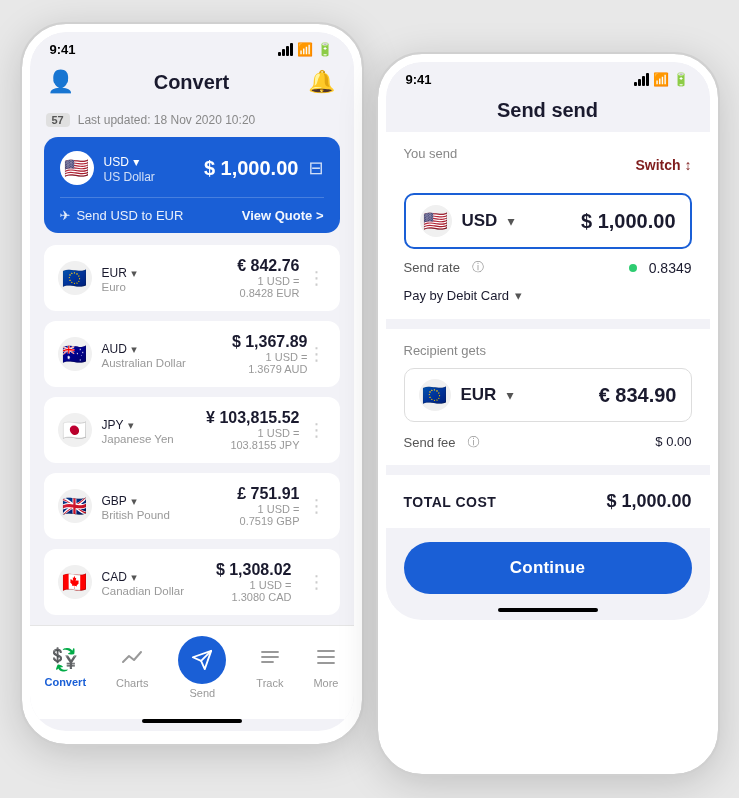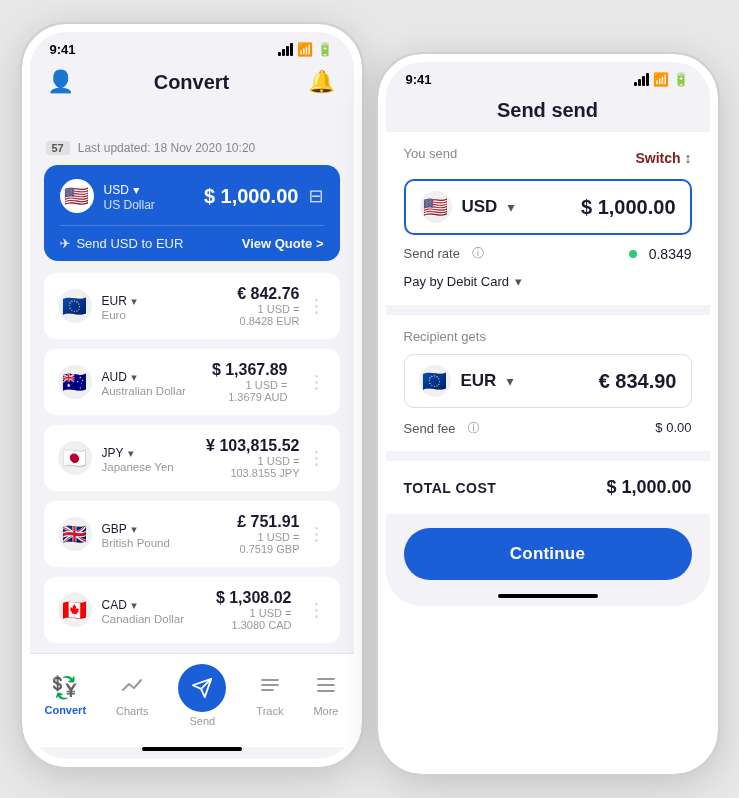--- a/index.html
+++ b/index.html
@@ -77,21 +77,20 @@
     }
 
     
     .last-updated {
       display: flex;
       align-items: center;
       gap: 8px;
       padding: 8px 2px 10px;
       font-size: 12px;
       color: #888;
-      margin-top: 28px;
     }
     .update-badge {
       background: #e0e0e0;
       color: #555;
       border-radius: 4px;
       padding: 1px 6px;
       font-size: 11px;
       font-weight: 600;
     }
 
@@ -192,21 +191,21 @@
       overflow-y: auto;
     }
     .send-section {
       background: #fff;
       margin: 0 0 10px;
       padding: 14px 18px;
     }
     .send-section-label {
       font-size: 13px;
       color: #888;
-      margin-bottom: 8px;
+      margin-bottom: 22px;
     }
     .send-section-header {
       display: flex;
       justify-content: space-between;
       align-items: center;
       margin-bottom: 10px;
     }
     .switch-btn { color: #7f1d1d; font-size: 14px; font-weight: 600; }
     .currency-selector {
       display: flex;
@@ -398,21 +397,21 @@
                 <span>🇦🇺</span>
               </div>
               <div>
                 <div class="currency-code">
                   <span>AUD</span>
                   <span style="font-size:11px;color:#555">▾</span>
                 </div>
                 <div class="currency-name">Australian Dollar</div>
               </div>
             </div>
-            <div style="display:flex;align-items:center;gap:20px">
+            <div style="display:flex;align-items:center;gap:0">
               <div class="amount-col">
                 <div class="amount-main">$ 1,367.89</div>
                 <div class="amount-rate">
                   <span>1 USD =</span><br>
                   <span>1.3679 AUD</span>
                 </div>
               </div>
               <span class="dots-menu">⋮</span>
             </div>
           </div>

